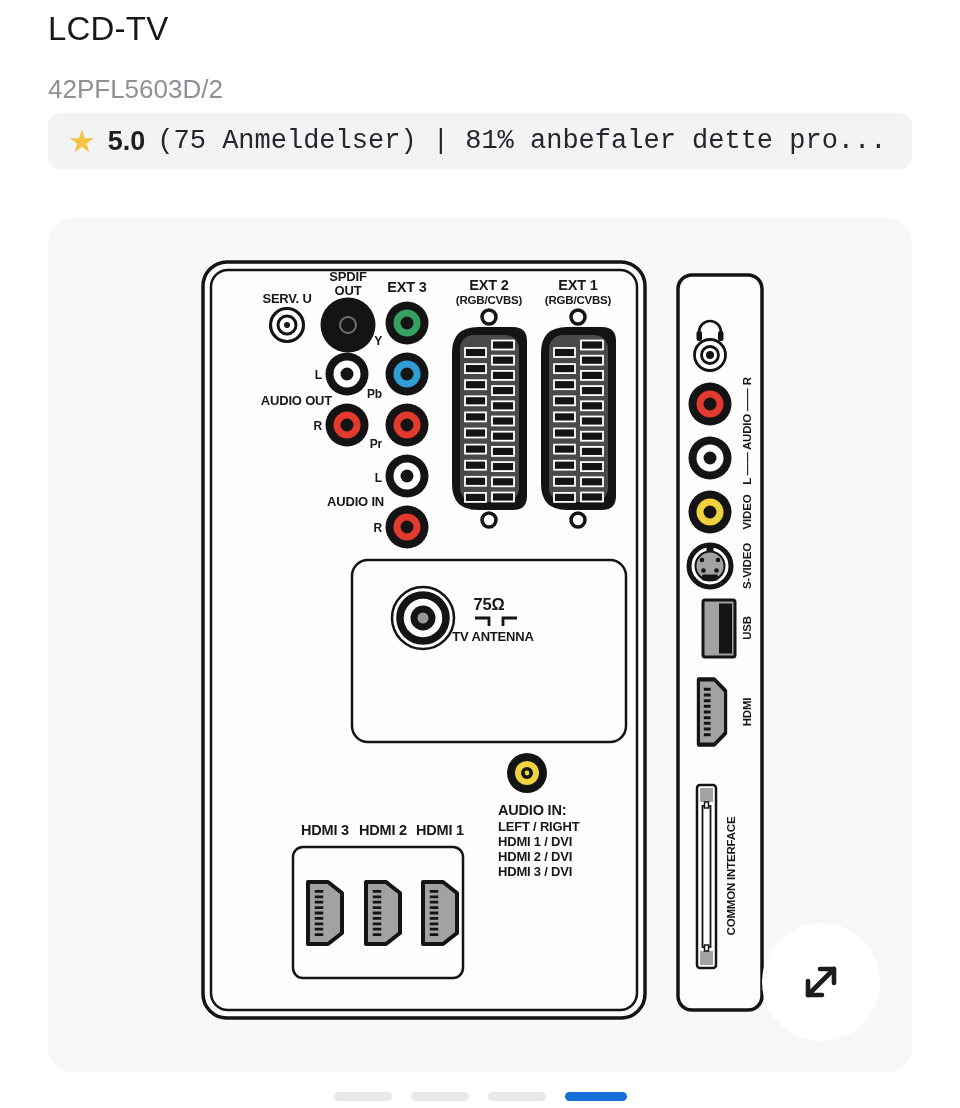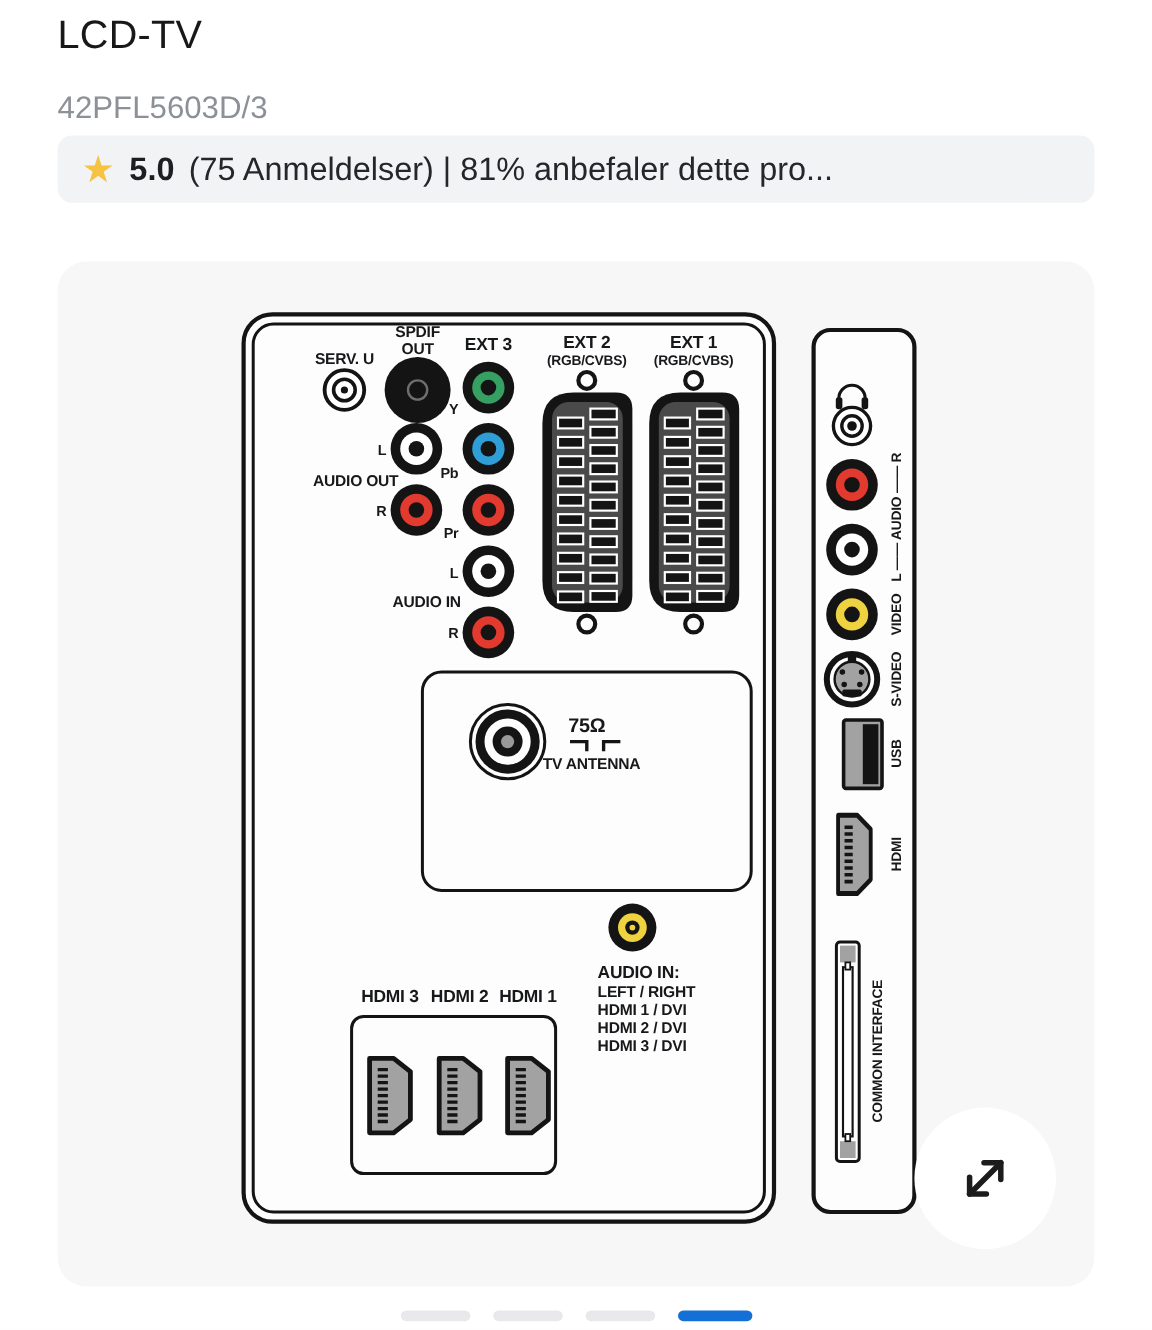--- a/index.html
+++ b/index.html
@@ -7,21 +7,21 @@
         font-family:"Liberation Sans",sans-serif;color:#191b1f;}
 
   .title{position:absolute;left:48px;top:10px;font-size:33px;font-weight:500;letter-spacing:.2px;color:#17181a;}
   .model{position:absolute;left:48px;top:74px;font-size:26px;font-weight:400;color:#8c9097;}
 
   .rating-pill{position:absolute;left:48px;top:113px;width:864px;height:56px;background:#f2f3f4;
         border-radius:12px;display:flex;align-items:center;gap:12px;padding:0 20px;box-sizing:border-box;
         white-space:nowrap;overflow:hidden;}
   .rating-pill .star{font-size:31px;color:#f5c242;line-height:1;}
   .rating-pill .score{font-size:27px;font-weight:700;color:#1c1e22;}
-  .rating-pill .rest{font-size:27px;font-weight:400;color:#23262b;}
+  .rating-pill .rest{font-size:27px;font-weight:400;color:#23262b;font-family:Liberation Mono, monospace;}
 
   .image-area{position:absolute;left:48px;top:218px;width:864px;height:854px;background:#f7f7f8;border-radius:24px;}
   .image-area svg{position:absolute;left:0;top:0;width:864px;height:854px;}
 
   
   .ln{stroke:#141414;fill:none;}
   .panel{fill:#fdfdfe;stroke:#141414;}
   text{font-family:"Liberation Sans",sans-serif;font-weight:700;fill:#17181a;letter-spacing:-.2px;}
   .f11{font-size:11.5px;}  .f12{font-size:12px;}  .f13{font-size:13px;}
   .f14{font-size:14.5px;}  .f16{font-size:16.5px;}
@@ -33,21 +33,21 @@
   .dots{position:absolute;left:0;top:1092px;width:960px;display:flex;justify-content:center;gap:19px;}
   .dot{width:58px;height:9px;border-radius:5px;background:#e9e9eb;}
   .dot.active{width:62px;background:#1470d6;}
 </style>
 </head>
 <body>
 
 <div id="page">
 
   <div class="title">LCD-TV</div>
-  <div class="model">42PFL5603D/3</div>
+  <div class="model">42PFL5603D/2</div>
 
   <div class="rating-pill">
     <span class="star">★</span>
     <span class="score">5.0</span>
     <span class="rest">(75 Anmeldelser) | 81% anbefaler dette pro...</span>
   </div>
 
   <div class="image-area">
     <svg viewBox="0 0 864 854">
       <defs>

